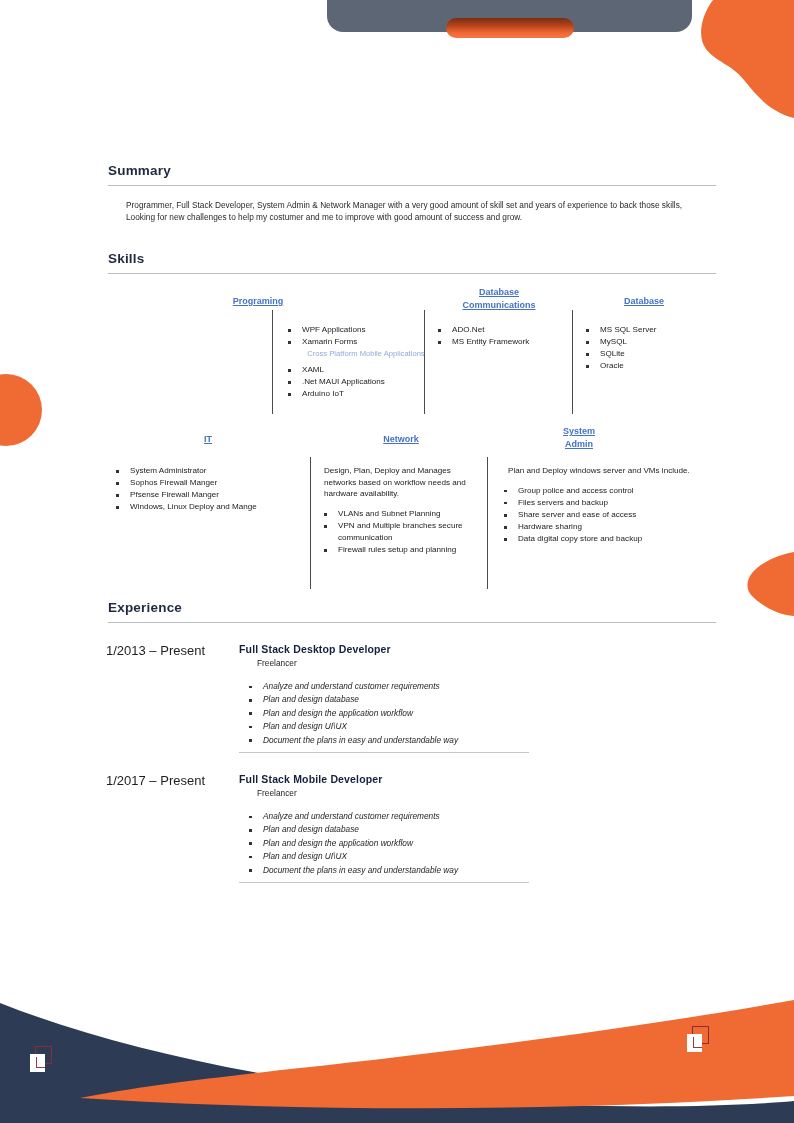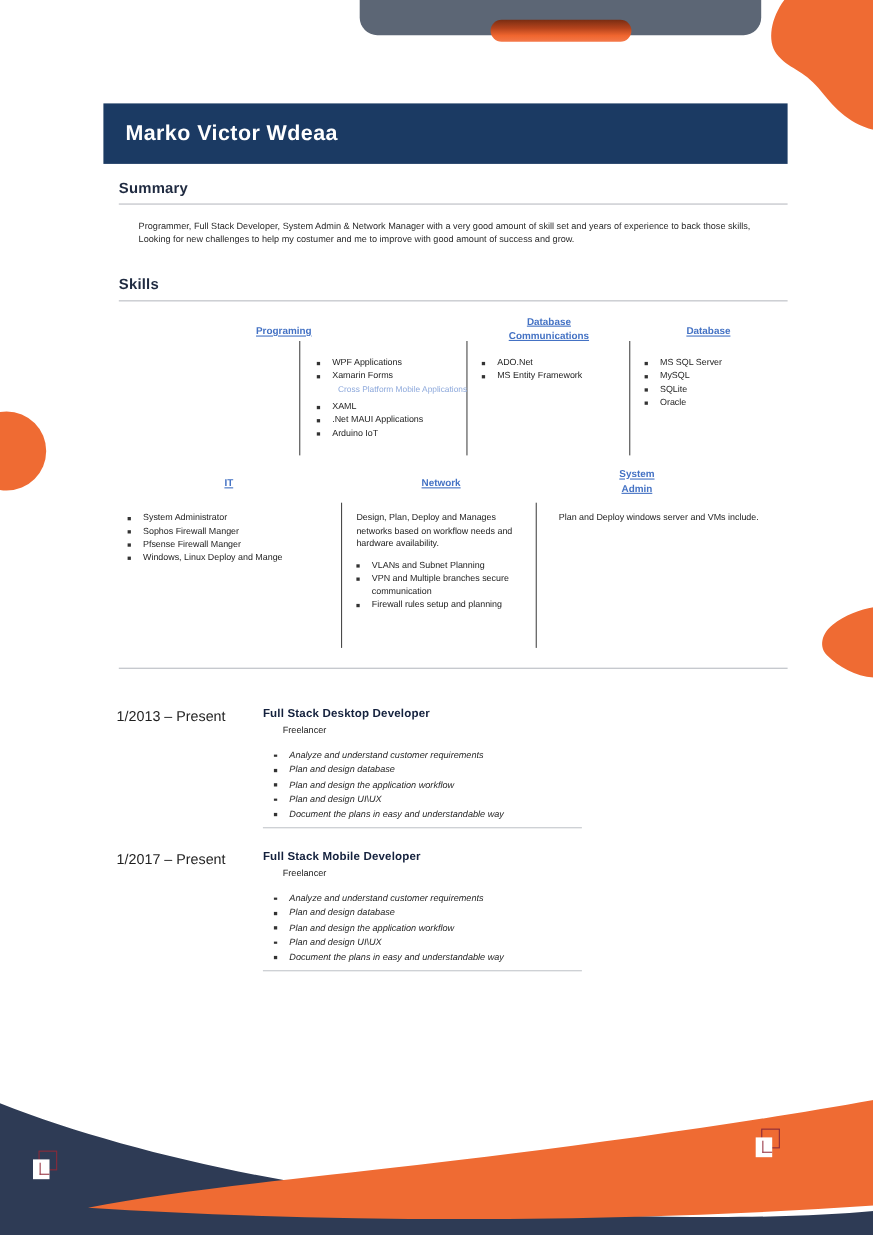--- a/index.html
+++ b/index.html
@@ -149,23 +149,20 @@
     </div>
     <div class="marker" style="left:687px;top:1026px;">
       <div class="sq-out"></div>
       <div class="sq-fill"></div>
       <div class="sq-in"></div>
     </div>
   </div>
 
   <div class="content">
 
-    <div class="name-bar">
-      <div class="name">Marko Victor Wdeaa</div>
-    </div>
 
     <div class="section" style="top:251px;">
       <div class="section-title">Skills</div>
       <div class="section-rule"></div>
     </div>
 
     <div class="section" style="top:163px;">
       <div class="section-title">Summary</div>
       <div class="section-rule"></div>
       <div class="summary-text">Programmer, Full Stack Developer, System Admin &amp; Network Manager with a very good amount of skill set and years of experience to back those skills, Looking for new challenges to help my costumer and me to improve with good amount of success and grow.</div>
@@ -249,25 +246,33 @@
           <div class="plain">Design, Plan, Deploy and Manages networks based on workflow needs and hardware availability.</div>
           <ul class="sk" style="margin-left:-8px;">
             <li>VLANs and Subnet Planning</li>
             <li>VPN and Multiple branches secure communication</li>
             <li>Firewall rules setup and planning</li>
           </ul>
         </div>
 
         <div style="position:absolute;left:402px;top:40px;width:220px;">
           <div class="plain" style="margin-left:12px;">Plan and Deploy windows server and VMs include.</div>
+          <ul class="sk">
+            <li>Group police and access control</li>
+            <li>Files servers and backup</li>
+            <li>Share server and ease of access</li>
+            <li>Hardware sharing</li>
+            <li>Data digital copy store and backup</li>
+          </ul>
         </div>
       </div>
     </div>
 
     <div class="section" style="top:600px;">
+      <div class="section-title">Experience</div>
       <div class="section-rule"></div>
     </div>
 
     <div class="exp-item" style="top:643px;height:120px;">
       <div class="exp-date">1/2013 – Present</div>
       <div class="exp-body">
         <div class="exp-role">Full Stack Desktop Developer</div>
         <div class="exp-org">Freelancer</div>
         <ul class="exp-ul">
           <li>Analyze and understand customer requirements</li>

